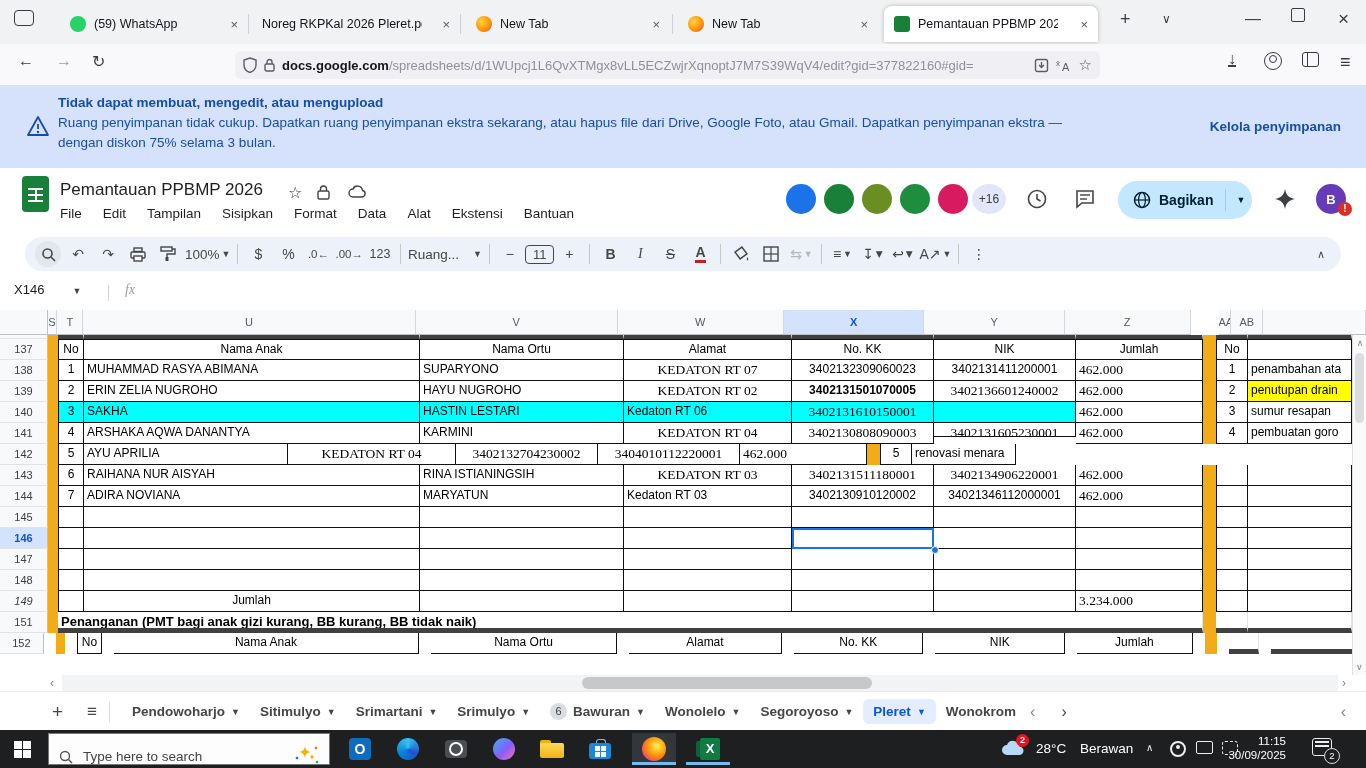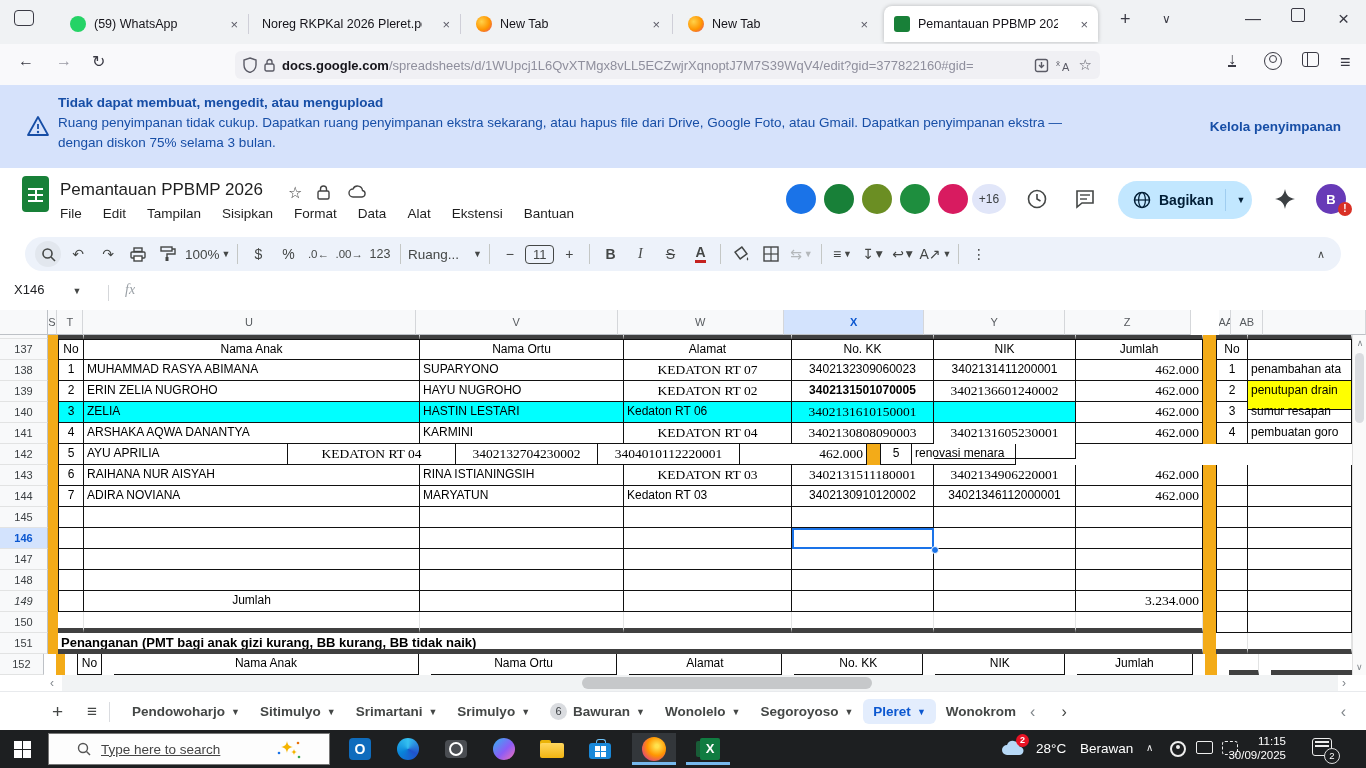--- a/index.html
+++ b/index.html
@@ -57,21 +57,21 @@
   .gcorner{box-sizing:border-box;width:48px;height:25px;background:#f8f9fa;border-right:1px solid #bdc1c6;border-bottom:1px solid #bdc1c6;}
   .grow{display:flex;}
   .rnum{box-sizing:border-box;width:48px;text-align:center;font-size:11px;color:#3c4043;background:#f8f9fa;border-right:1px solid #bdc1c6;border-bottom:1px solid #e2e3e3;line-height:20px;}
   .rnact{background:#d3e3fd;color:#0b57d0;font-weight:bold;}
   .cell{box-sizing:border-box;font-size:12px;color:#000;line-height:19px;padding:0 3px;white-space:nowrap;overflow:hidden;}
   .b{border-right:1px solid #111;border-bottom:1px solid #111;}
   .bl{border-left:1px solid #111;}
   .bt{border-top:1px solid #111;}
   .gl{border-right:1px solid #e2e3e3;border-bottom:5px solid #404040;}
   .goldc{background:#f3ab18;border-right:1px solid transparent;border-bottom:1px solid transparent;}
-  .al{text-align:left;}.ac{text-align:center;}.ar{text-align:right;}
+  .al{text-align:left;}.ac{text-align:center;}.ar{text-align:left;}
   .serif{font-family:"Liberation Serif","DejaVu Serif",serif;font-size:13.5px;}
   .bold{font-weight:bold;}
   .bgc{background:#00ffff;}
   .bgy{background:#ffff00;}
   .spancell{font-weight:bold;font-size:13px;}
   #selbox{position:absolute;left:792px;top:218px;width:142px;height:21px;border:2px solid #1a73e8;box-sizing:border-box;}
   #selhandle{position:absolute;left:931px;top:236px;width:6px;height:6px;border-radius:50%;background:#1a73e8;border:1px solid #fff;}
   #vscroll{position:absolute;left:1352px;top:25px;width:14px;height:340px;background:#fafafa;border-left:1px solid #e0e0e0;text-align:center;}
   #vthumb{position:absolute;left:2px;top:18px;width:9px;height:70px;background:#dadce0;border-radius:5px;}
   .scrarrow{color:#80868b;font-size:9px;display:block;}
@@ -82,21 +82,21 @@
   #wm2{position:absolute;left:1074px;top:368px;font-size:13px;color:#c3c3c3;white-space:nowrap;}
   
   #sheetbar{position:absolute;left:0;top:691px;width:1366px;height:39px;background:#fff;border-top:1px solid #e8eaed;display:flex;align-items:center;font-size:13.5px;color:#3c4043;}
   .stab{display:flex;align-items:center;gap:6px;padding:5px 10px;white-space:nowrap;font-weight:bold;color:#444746;}
   .stab .caret{font-size:9px;color:#444746;}
   .stab.active{color:#0b57d0;background:#e3edfd;border-radius:6px;}
   .stab.active .caret{color:#0b57d0;}
   .sbadge{background:#dadce0;color:#3c4043;border-radius:50%;width:17px;height:17px;line-height:17px;text-align:center;font-size:11px;font-weight:normal;}
   
   #taskbar{position:absolute;left:0;top:730px;width:1366px;height:38px;background:#1d1f21;display:flex;align-items:center;color:#fff;}
-  #tsearch{position:absolute;left:48px;top:3px;width:282px;height:32px;background:#fdfdfd;border:1px solid #777;display:flex;align-items:center;gap:10px;padding:0 28px;box-sizing:border-box;color:#444;font-size:13.5px;text-decoration:underline;}
+  #tsearch{position:absolute;left:48px;top:3px;width:282px;height:32px;background:#fdfdfd;border:1px solid #777;display:flex;align-items:flex-end;gap:10px;padding:0 10px;box-sizing:border-box;color:#444;font-size:13.5px;}
   .tbicon{position:absolute;top:3px;width:44px;height:32px;display:flex;align-items:center;justify-content:center;}
   .appactive{background:#33373b;box-shadow:inset 0 -3px 0 #76b9ed;}
   .appunder{box-shadow:inset 0 -3px 0 #76b9ed;}
   .trayico{color:#eee;font-size:13px;}
   #clock{position:absolute;right:80px;top:4px;text-align:right;font-size:11.5px;line-height:14px;color:#fff;}
   svg{display:block;}
 </style>
 </head>
 <body>
 
@@ -383,45 +383,45 @@
           <div class="cell goldc al" style="width: 10px; height: 21px;"></div>
           <div class="cell b bl ac" style="width: 26px; height: 21px;">2</div>
           <div class="cell b al" style="width: 336px; height: 21px;">ERIN ZELIA NUGROHO</div>
           <div class="cell b al" style="width: 204px; height: 21px;"> HAYU NUGROHO</div>
           <div class="cell b ac serif" style="width: 168px; height: 21px;">KEDATON RT 02</div>
           <div class="cell b ac bold" style="width: 142px; height: 21px;">3402131501070005</div>
           <div class="cell b ac serif" style="width: 142px; height: 21px;">3402136601240002</div>
           <div class="cell b ar serif" style="width: 127px; height: 21px;">462.000</div>
           <div class="cell goldc al" style="width: 13px; height: 21px;"></div>
           <div class="cell b bl ac" style="width: 32px; height: 21px;">2</div>
-          <div class="cell b al bgy" style="width: 104px; height: 29px;">penutupan drain</div>
+          <div class="cell b al bgy" style="width: 104px; height: 21px;">penutupan drain</div>
         </div>
         <div class="grow" style="height: 21px;">
           <div class="rnum" style="height: 21px;">140</div>
           <div class="cell goldc al" style="width: 10px; height: 21px;"></div>
           <div class="cell b bl ac bgc" style="width: 26px; height: 21px;">3</div>
-          <div class="cell b al bgc" style="width: 336px; height: 21px;">ZELIA</div>
+          <div class="cell b al bgc" style="width: 336px; height: 21px;">SAKHA</div>
           <div class="cell b al bgc" style="width: 204px; height: 21px;">HASTIN LESTARI</div>
           <div class="cell b al bgc" style="width: 168px; height: 21px;">Kedaton RT 06</div>
           <div class="cell b ac serif bgc" style="width: 142px; height: 21px;">3402131610150001</div>
           <div class="cell b ac bgc" style="width: 142px; height: 21px;"></div>
           <div class="cell b ar serif" style="width: 127px; height: 21px;">462.000</div>
           <div class="cell goldc al" style="width: 13px; height: 21px;"></div>
           <div class="cell b bl ac" style="width: 32px; height: 21px;">3</div>
           <div class="cell b al" style="width: 104px; height: 21px;">sumur resapan</div>
         </div>
         <div class="grow" style="height: 21px;">
           <div class="rnum" style="height: 21px;">141</div>
           <div class="cell goldc al" style="width: 10px; height: 21px;"></div>
           <div class="cell b bl ac" style="width: 26px; height: 21px;">4</div>
           <div class="cell b al" style="width: 336px; height: 21px;">ARSHAKA AQWA DANANTYA</div>
           <div class="cell b al" style="width: 204px; height: 21px;">KARMINI</div>
           <div class="cell b ac serif" style="width: 168px; height: 21px;">KEDATON RT 04</div>
           <div class="cell b ac serif" style="width: 142px; height: 21px;">3402130808090003</div>
-          <div class="cell b ac serif" style="width: 142px; height: 36px;">3402131605230001</div>
+          <div class="cell b ac serif" style="width: 142px; height: 14px;">3402131605230001</div>
           <div class="cell b ar serif" style="width: 127px; height: 21px;">462.000</div>
           <div class="cell goldc al" style="width: 13px; height: 21px;"></div>
           <div class="cell b bl ac" style="width: 32px; height: 21px;">4</div>
           <div class="cell b al" style="width: 104px; height: 21px;">pembuatan goro</div>
         </div>
         <div class="grow" style="height: 21px;">
           <div class="rnum" style="height: 21px;">142</div>
           <div class="cell goldc al" style="width: 10px; height: 21px;"></div>
           <div class="cell b bl ac" style="width: 26px; height: 21px;">5</div>
           <div class="cell b al" style="width: 204px; height: 21px;">AYU APRILIA</div>
@@ -520,34 +520,20 @@
         <div class="grow" style="height: 21px;">
           <div class="rnum" style="height: 21px; font-style: italic;">149</div>
           <div class="cell goldc al" style="width: 10px; height: 21px;"></div>
           <div class="cell b bl ac" style="width: 26px; height: 21px;"></div>
           <div class="cell b ac" style="width: 336px; height: 21px;">Jumlah</div>
           <div class="cell b al" style="width: 204px; height: 21px;"></div>
           <div class="cell b ac" style="width: 168px; height: 21px;"></div>
           <div class="cell b ac" style="width: 142px; height: 21px;"></div>
           <div class="cell b ac" style="width: 142px; height: 21px;"></div>
           <div class="cell b ar serif" style="width: 127px; height: 21px;">3.234.000</div>
-          <div class="cell goldc al" style="width: 13px; height: 21px;"></div>
-          <div class="cell b bl ac" style="width: 32px; height: 21px;"></div>
-          <div class="cell b al" style="width: 104px; height: 21px;"></div>
-        </div>
-        <div class="grow" style="height: 21px;">
-          <div class="rnum" style="height: 21px;">150</div>
-          <div class="cell goldc al" style="width: 10px; height: 21px;"></div>
-          <div class="cell gl ac" style="width: 26px; height: 21px;"></div>
-          <div class="cell gl al" style="width: 336px; height: 21px;"></div>
-          <div class="cell gl al" style="width: 204px; height: 21px;"></div>
-          <div class="cell gl ac" style="width: 168px; height: 21px;"></div>
-          <div class="cell gl ac" style="width: 142px; height: 21px;"></div>
-          <div class="cell gl ac" style="width: 142px; height: 21px;"></div>
-          <div class="cell gl ar" style="width: 127px; height: 21px;"></div>
           <div class="cell goldc al" style="width: 13px; height: 21px;"></div>
           <div class="cell b bl ac" style="width: 32px; height: 21px;"></div>
           <div class="cell b al" style="width: 104px; height: 21px;"></div>
         </div>
         <div class="grow" style="height: 21px;">
           <div class="rnum" style="height: 21px;">151</div>
           <div class="cell goldc" style="width: 10px; height: 21px;"></div>
           <div class="cell gl al spancell" style="width: 1145px; height: 21px;">Penanganan (PMT bagi anak gizi kurang, BB kurang, BB tidak naik)</div>
           <div class="cell goldc" style="width: 13px; height: 21px;"></div>
           <div class="cell gl" style="width: 32px; height: 21px;"></div>

